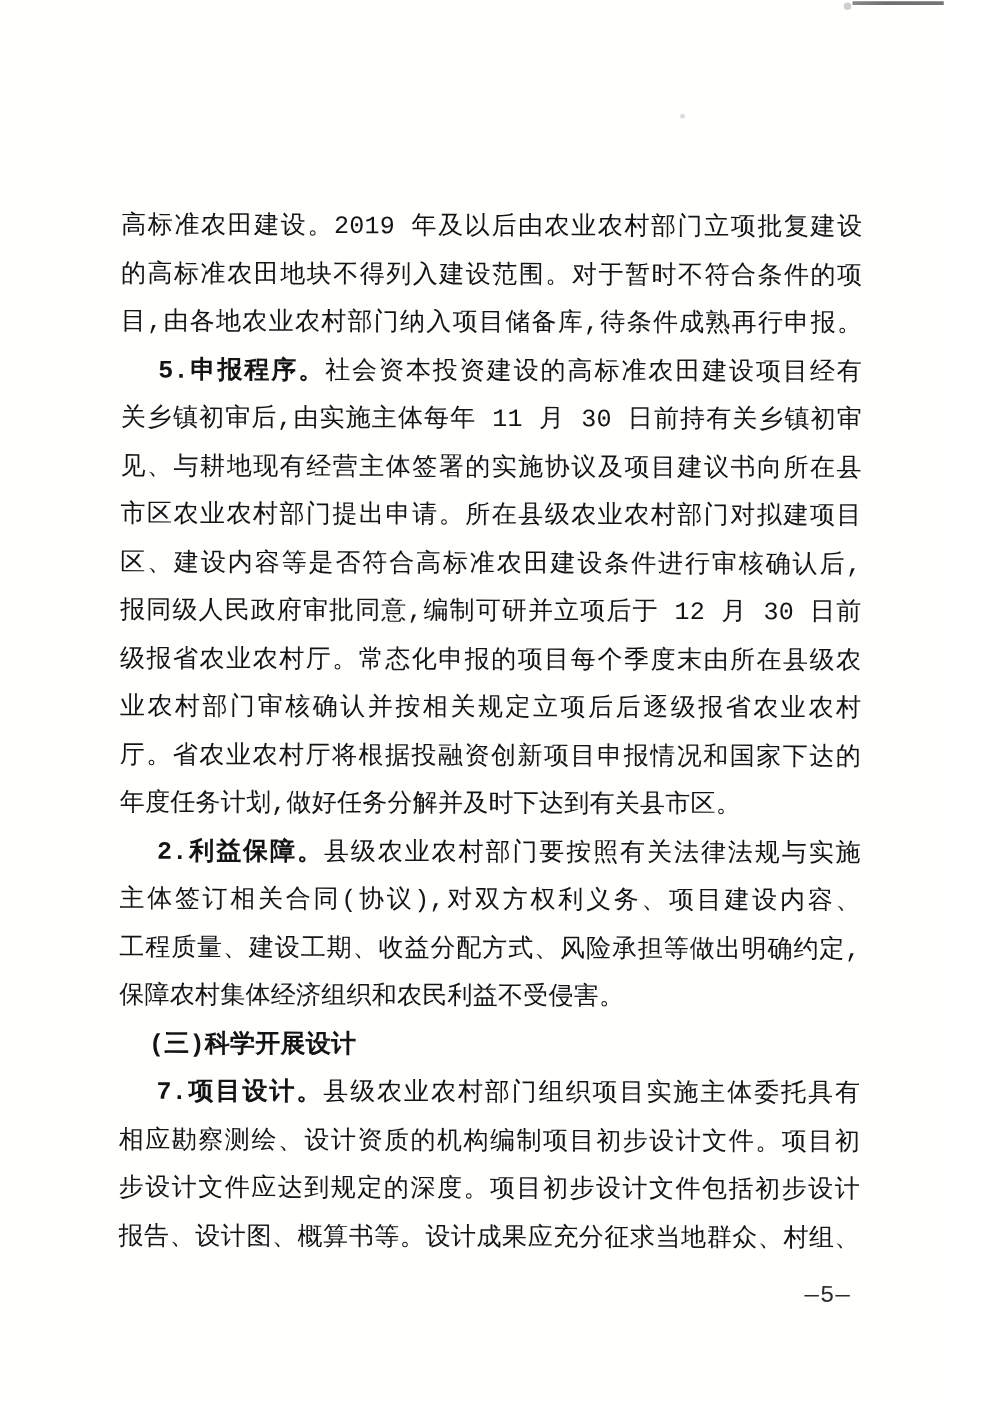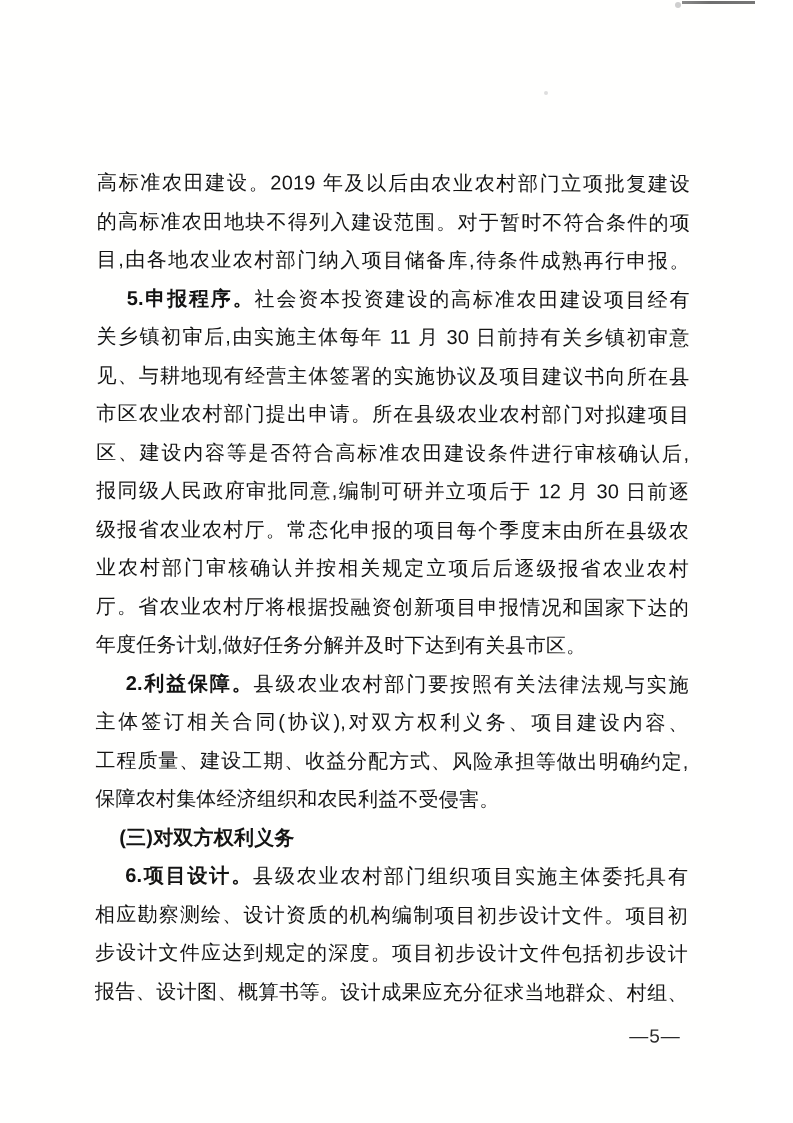--- a/index.html
+++ b/index.html
@@ -6,21 +6,21 @@
     margin: 0;
     padding: 0;
     background: #ffffff;
   }
   .page {
     position: relative;
     width: 755px;
     height: 1123px;
     background: #fffffe;
     overflow: hidden;
-    font-family: Liberation Sans, sans-serif;
+    font-family: Liberation Mono, monospace;
     color: #141414;
   }
   
   .content {
     position: absolute;
     left: 0; top: 0; right: 0; bottom: 0;
     transform: rotate(0.15deg);
     transform-origin: 100px 170px;
   }
   .text-block {
@@ -152,23 +152,23 @@
       <div class="ln"><span>级报省农业农村厅。常态化申报的项目每个季度末由所在县级农</span></div>
       <div class="ln"><span>业农村部门审核确认并按相关规定立项后后逐级报省农业农村</span></div>
       <div class="ln"><span>厅。省农业农村厅将根据投融资创新项目申报情况和国家下达的</span></div>
       <div class="ln short"><span>年度任务计划,做好任务分解并及时下达到有关县市区。</span></div>
 
       <div class="ln ind"><span class="lead">2.利益保障。</span><span>县级农业农村部门要按照有关法律法规与实施</span></div>
       <div class="ln"><span>主体签订相关合同(协议),对双方权利义务、项目建设内容、</span></div>
       <div class="ln"><span>工程质量、建设工期、收益分配方式、风险承担等做出明确约定,</span></div>
       <div class="ln short"><span>保障农村集体经济组织和农民利益不受侵害。</span></div>
 
-      <div class="ln head short"><span>(三)对双方权利义务</span></div>
+      <div class="ln head short"><span>(三)科学开展设计</span></div>
 
-      <div class="ln ind"><span class="lead">6.项目设计。</span><span>县级农业农村部门组织项目实施主体委托具有</span></div>
+      <div class="ln ind"><span class="lead">7.项目设计。</span><span>县级农业农村部门组织项目实施主体委托具有</span></div>
       <div class="ln"><span>相应勘察测绘、设计资质的机构编制项目初步设计文件。项目初</span></div>
       <div class="ln"><span>步设计文件应达到规定的深度。项目初步设计文件包括初步设计</span></div>
       <div class="ln"><span>报告、设计图、概算书等。设计成果应充分征求当地群众、村组、</span></div>
 
     </div>
 
     <div class="pageno">—5—</div>
   </div>
 
 </div>

